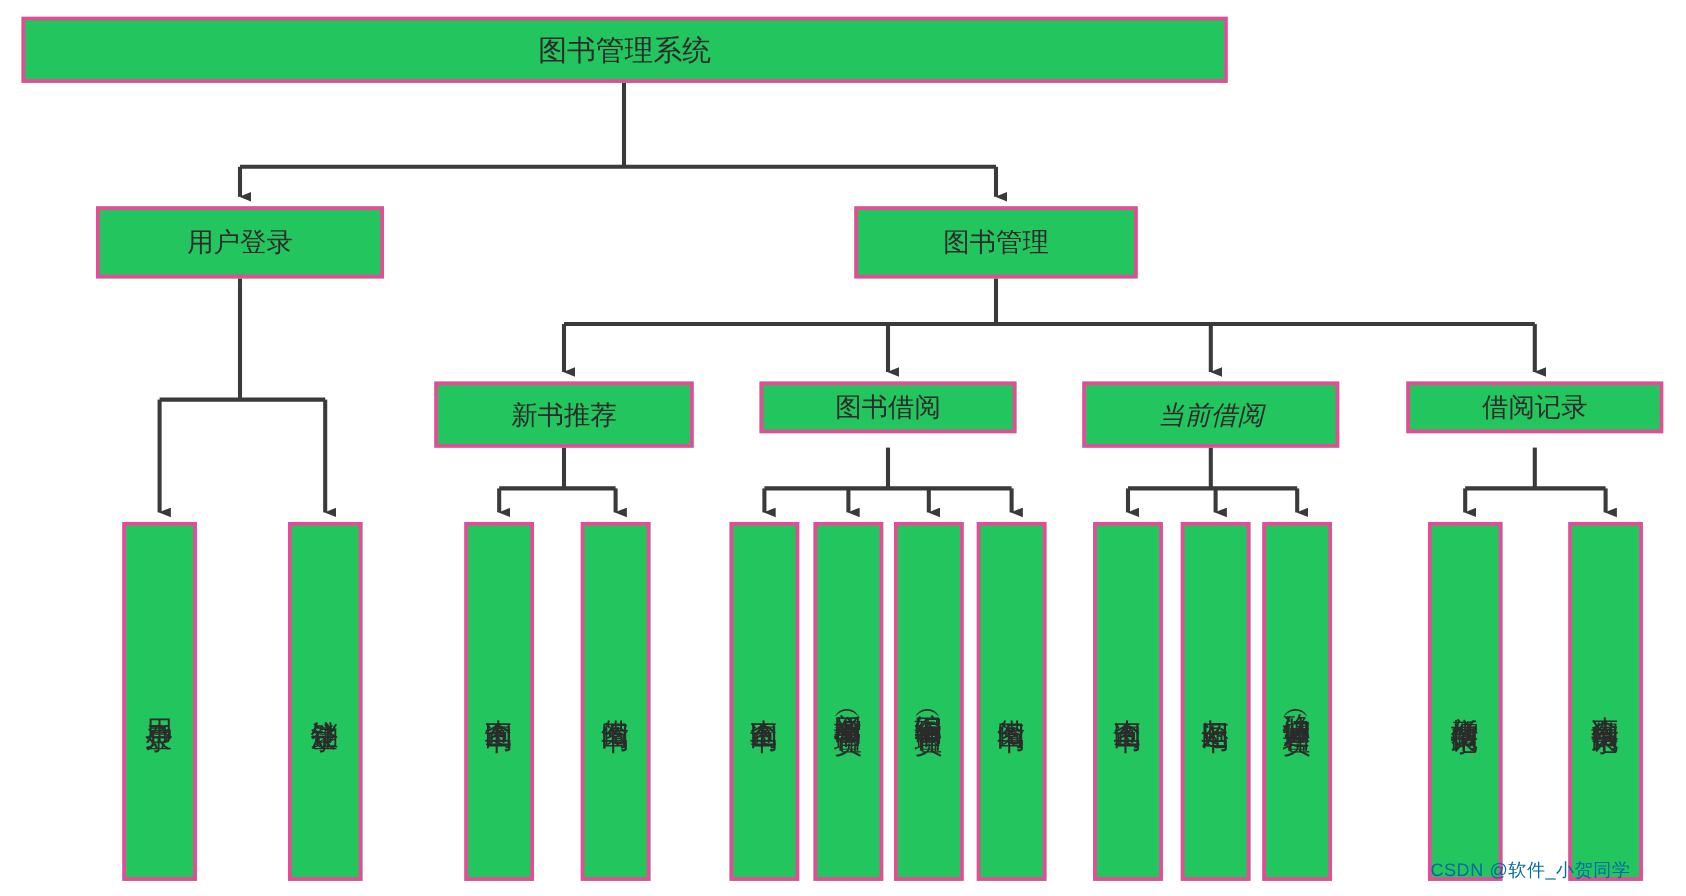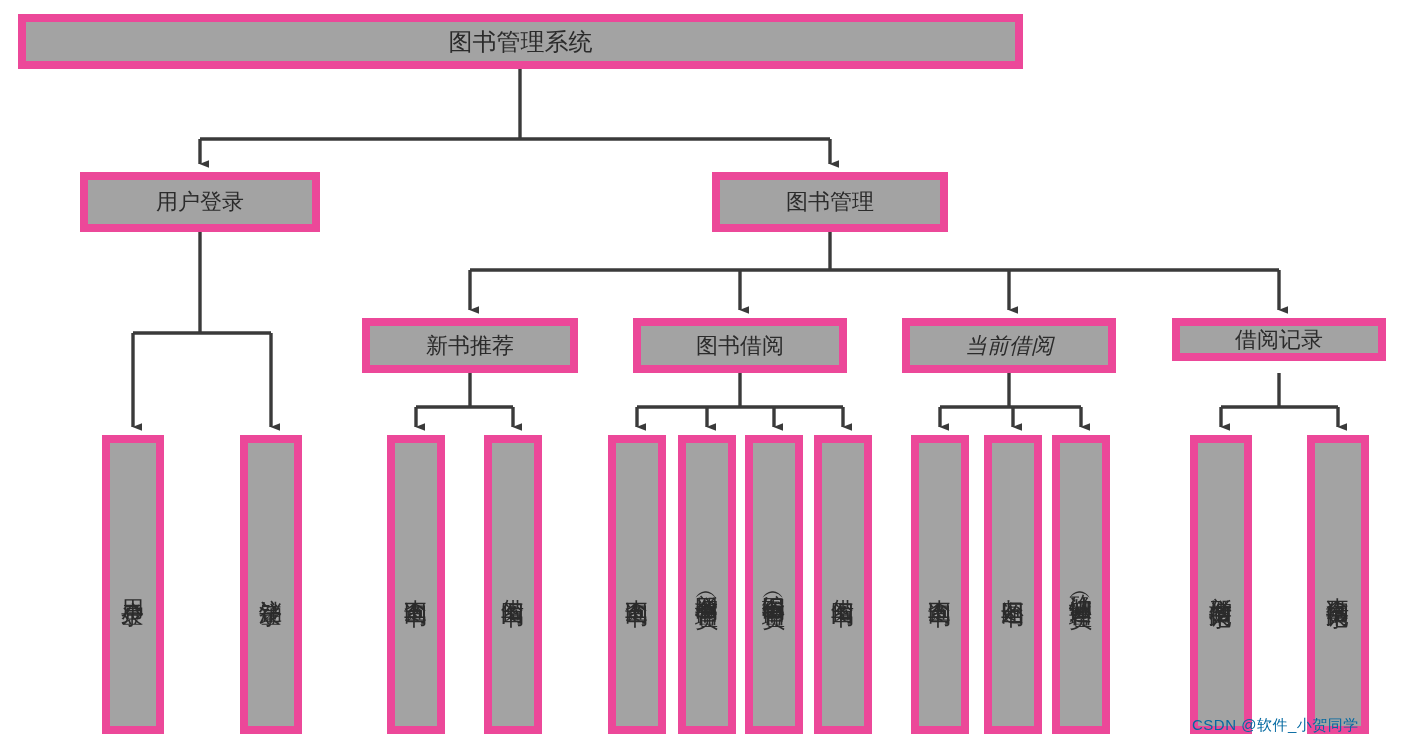--- a/index.html
+++ b/index.html
@@ -21,22 +21,22 @@
     position: absolute;
     left: 0;
     top: 0;
     width: 1405px;
     height: 747px;
     pointer-events: none;
   }
   .node {
     position: absolute;
     box-sizing: border-box;
-    border: 8px solid #ec4899;
-    background: #a3a3a3;
+    border: 3px solid #ec4899;
+    background: #22c55e;
     display: flex;
     align-items: center;
     justify-content: center;
     color: #2b2b2b;
   }
   .node.root {
     font-size: 24px;
   }
   .node.lvl1 {
     font-size: 22px;
@@ -130,21 +130,21 @@
   <div class="node lvl1" style="left: 80px; top: 172px; width: 240px; height: 60px;">
     <span>用户登录</span>
   </div>
   <div class="node lvl1" style="left: 712px; top: 172px; width: 236px; height: 60px;">
     <span>图书管理</span>
   </div>
 
   <div class="node lvl2" style="left: 362px; top: 318px; width: 216px; height: 55px;">
     <span>新书推荐</span>
   </div>
-  <div class="node lvl2" style="left: 633px; top: 318px; width: 214px; height: 55px;">
+  <div class="node lvl2" style="left: 633px; top: 318px; width: 214px; height: 43px;">
     <span>图书借阅</span>
   </div>
   <div class="node lvl2" style="left: 902px; top: 318px; width: 214px; height: 55px; font-style: italic;">
     <span>当前借阅</span>
   </div>
   <div class="node lvl2" style="left: 1172px; top: 318px; width: 214px; height: 43px;">
     <span>借阅记录</span>
   </div>
 
   <div class="node leaf" style="left: 102px; top: 435px; width: 62px; height: 299px;">

